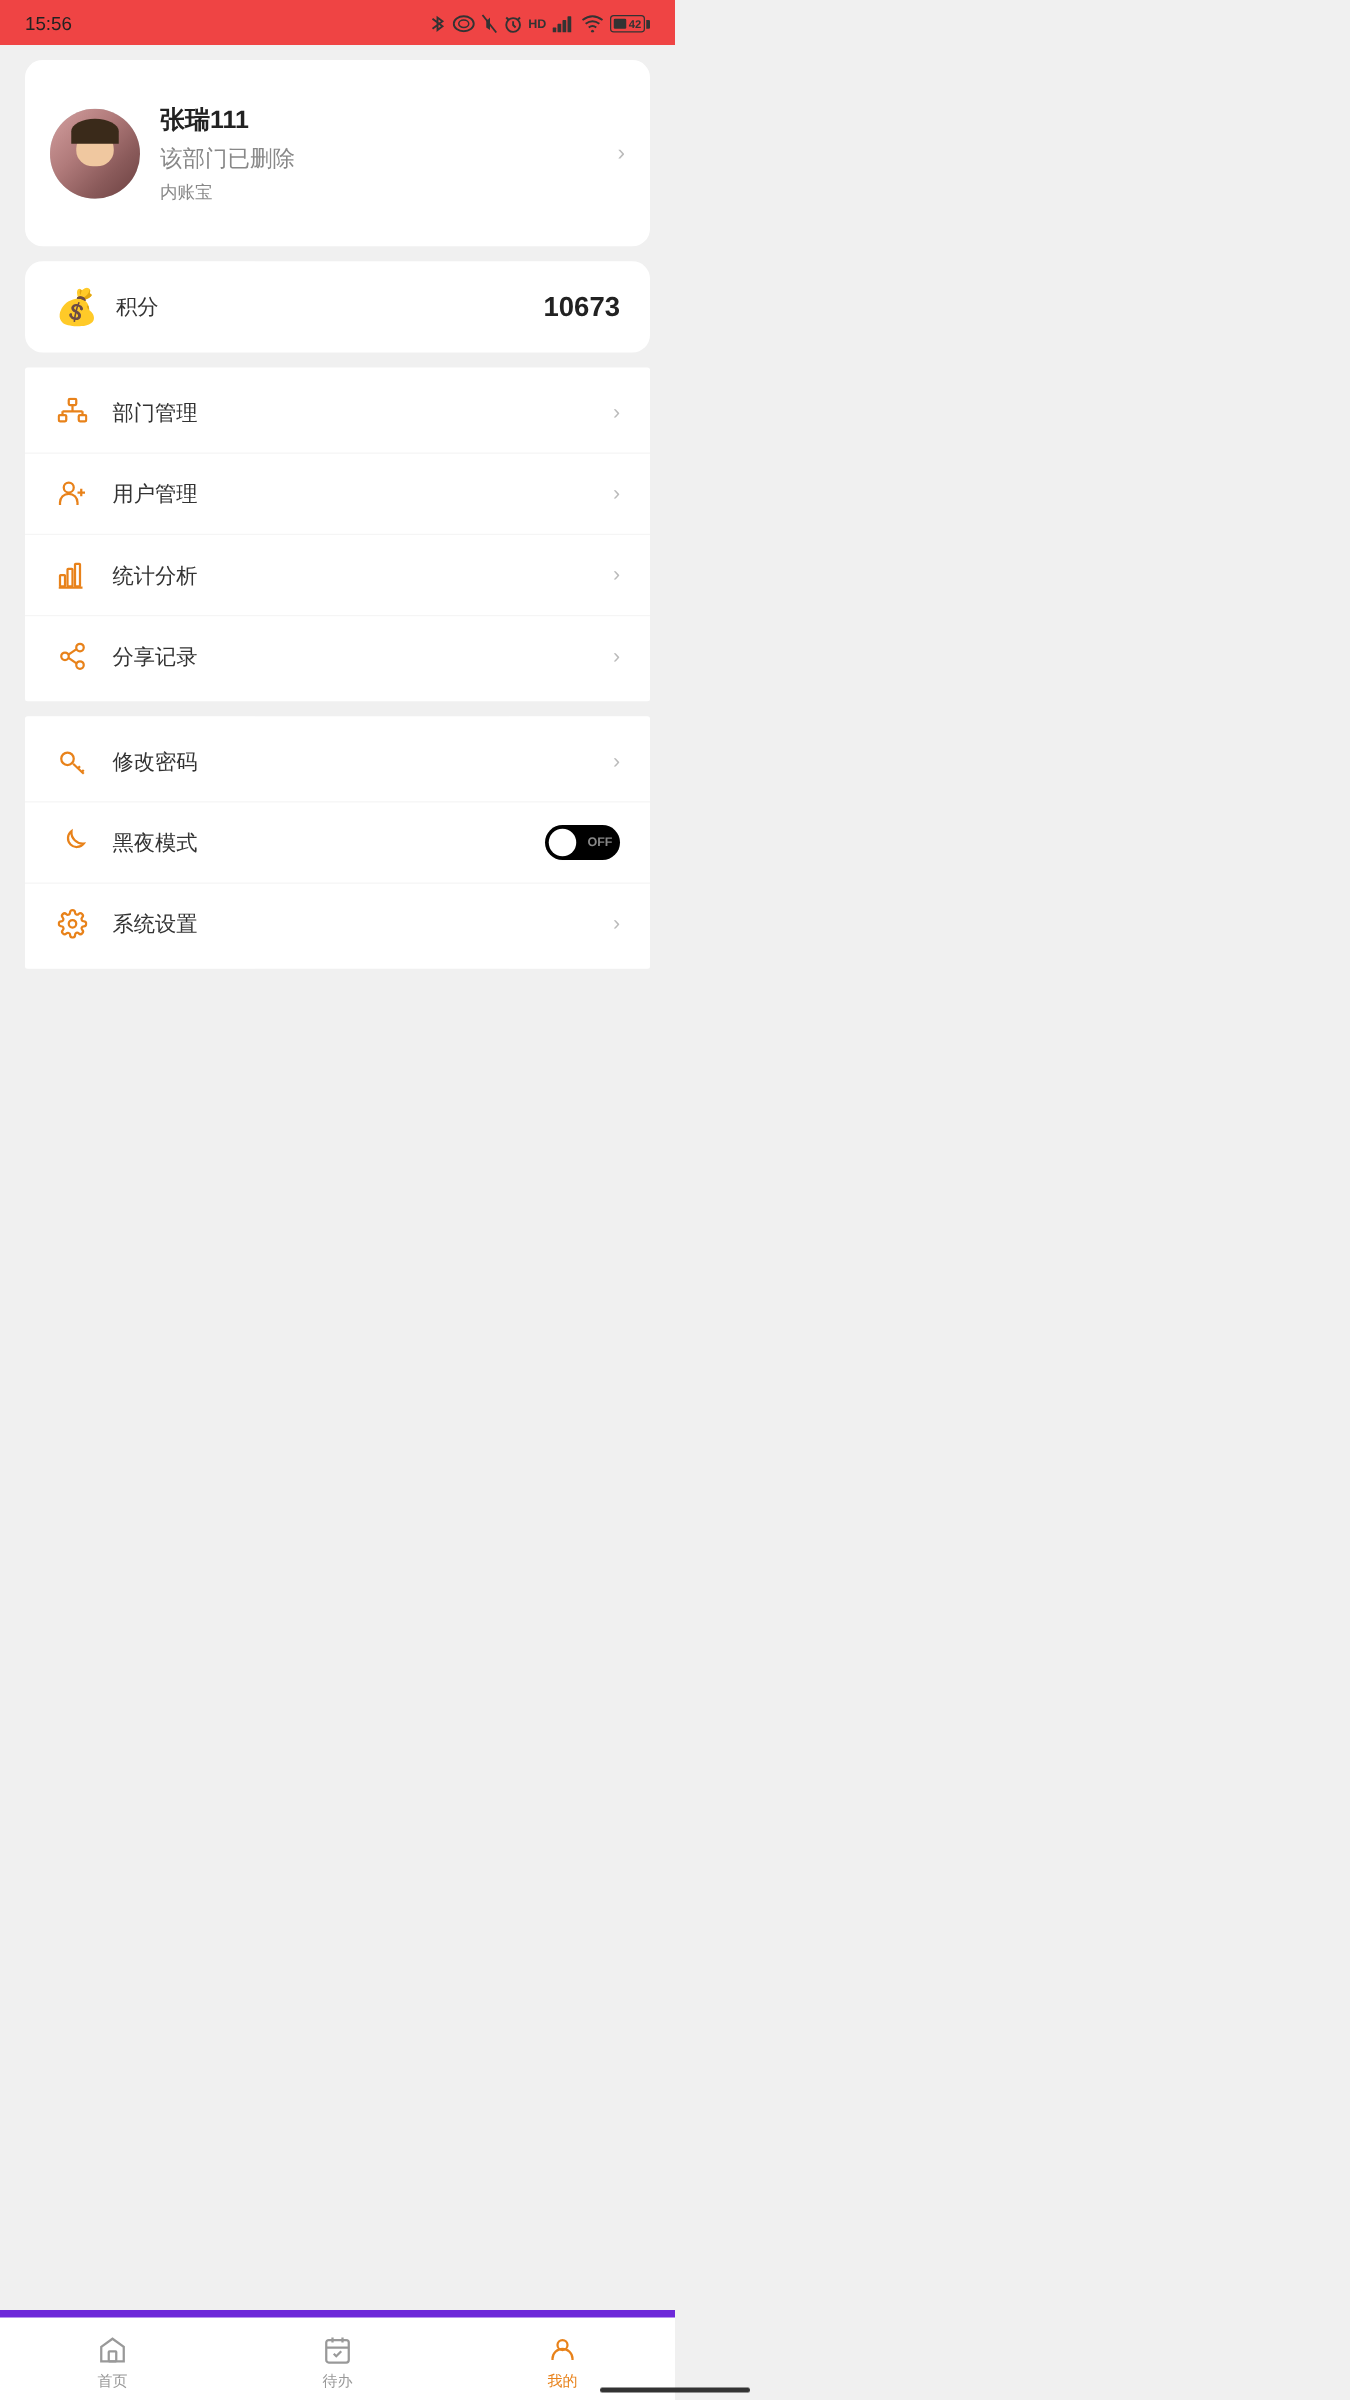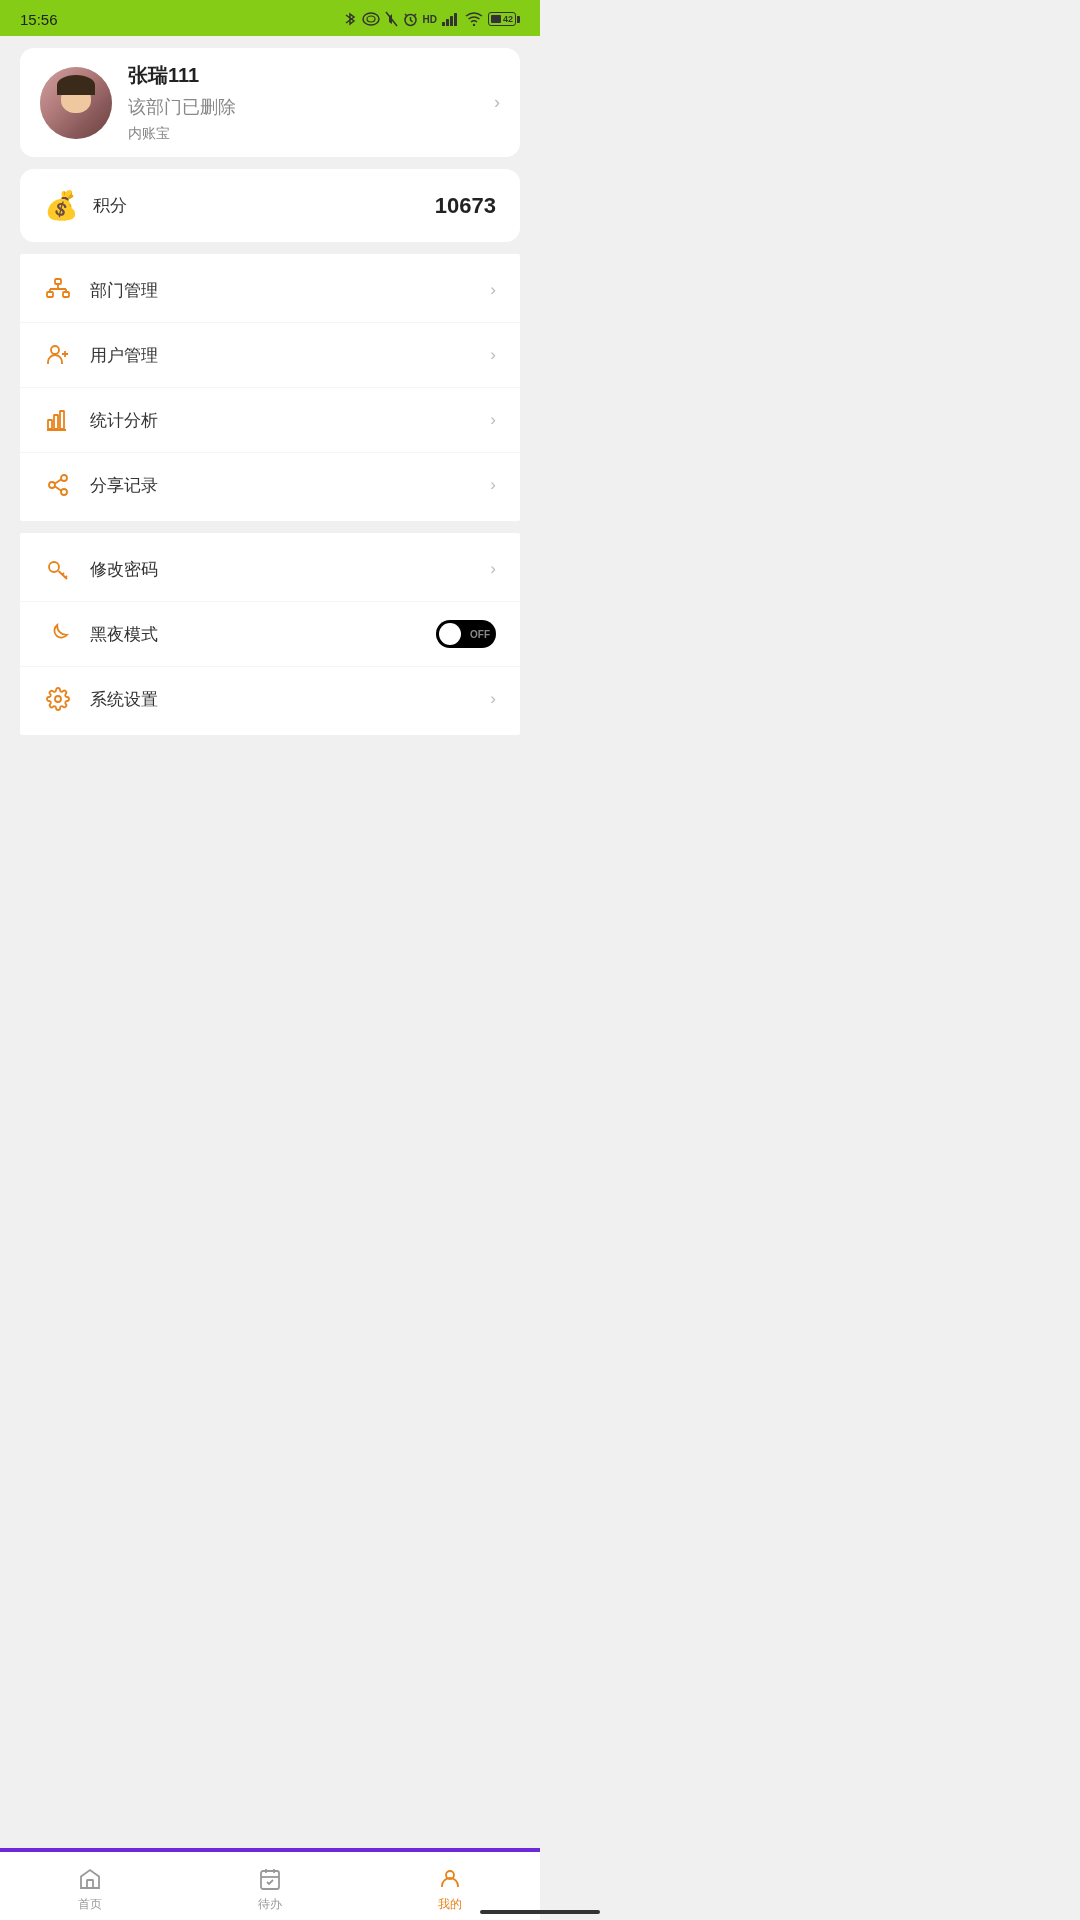--- a/index.html
+++ b/index.html
@@ -12,42 +12,42 @@
       position: relative;
       overflow-x: hidden;
     }
 
     
     .status-bar {
       display: flex;
       justify-content: space-between;
       align-items: center;
       padding: 8px 20px 6px;
-      background: #84cc16;
+      background: #ef4444;
       height: 36px;
     }
     .status-time {
       font-size: 15px;
       font-weight: 500;
       color: #222;
     }
     .status-icons {
       display: flex;
       align-items: center;
       gap: 5px;
       font-size: 13px;
       color: #222;
     }
 
     
     .profile-section {
       background: #fff;
       margin: 12px 20px 12px;
       border-radius: 14px;
-      padding: 14px 20px;
+      padding: 34px 20px;
       display: flex;
       align-items: center;
       justify-content: space-between;
     }
     .profile-left {
       display: flex;
       align-items: center;
       gap: 16px;
     }
     .avatar {
@@ -215,21 +215,21 @@
       font-weight: 600;
     }
 
     
     .bottom-nav {
       position: fixed;
       bottom: 0;
       left: 0;
       width: 540px;
       background: #fff;
-      border-top: 4px solid #6d28d9;
+      border-top: 6px solid #6d28d9;
       display: flex;
       height: 72px;
       z-index: 100;
     }
     .nav-item {
       flex: 1;
       display: flex;
       flex-direction: column;
       align-items: center;
       justify-content: center;

